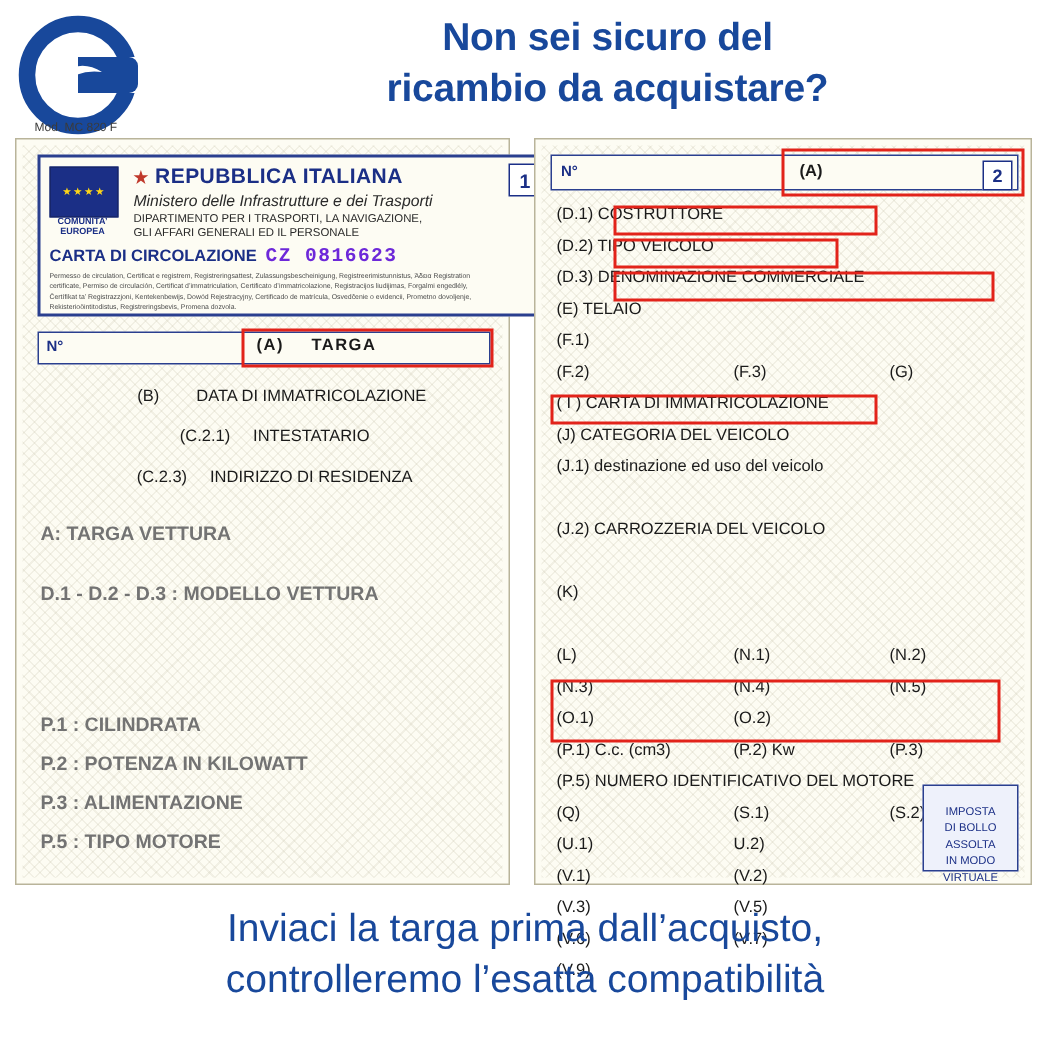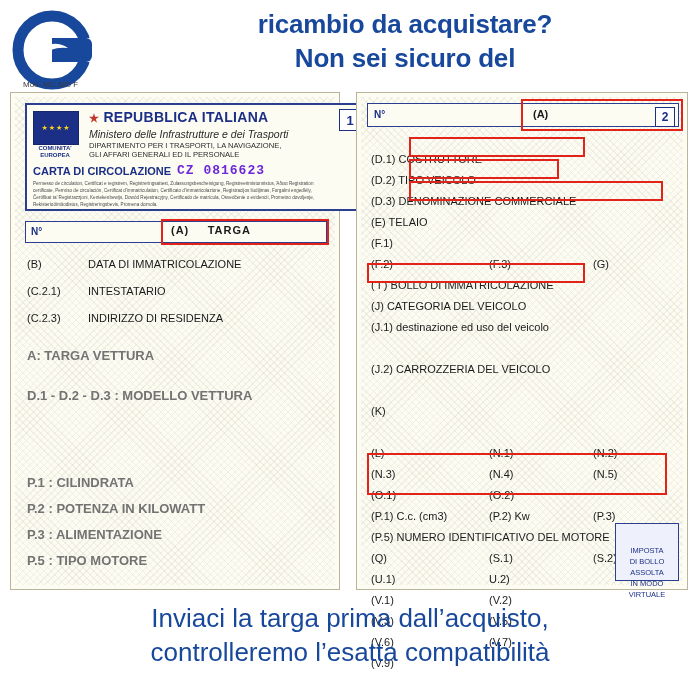--- a/index.html
+++ b/index.html
@@ -105,67 +105,67 @@
   .redbox{
     position:absolute;border:2px solid #e2231a;box-sizing:border-box;
   }
   #targa-red{left:150px;top:126px;width:168px;height:26px;}
   .targa-inner{
     position:absolute;left:160px;top:131px;font-size:11px;color:#1a1a1a;
   }
   .targa-inner b{letter-spacing:1px;}
   .fieldlist{
     position:absolute;left:16px;top:166px;width:300px;
-    font-size:11px;color:#1a1a1a;line-height:1;
+    font-size:11px;color:#1a1a1a;line-height:1;text-align:center;
   }
   .fieldlist .frow{height:27px;}
   .fieldlist .code{display:inline-block;min-width:58px;}
   .redtext{
     position:absolute;left:16px;width:310px;
     color:#737373;font-weight:bold;font-size:13px;
   }
   
   #r-nrow{
     position:absolute;left:10px;top:10px;width:312px;height:24px;
     border:1px solid #2a3f8f;box-sizing:border-box;background:#fdfcf3;
   }
   #r-nrow .nlab{position:absolute;left:6px;top:5px;font-size:10px;color:#1b2f86;font-weight:bold;}
   .r-corner{
     position:absolute;right:3px;top:3px;width:18px;height:18px;
     border:1px solid #1b2f86;color:#1b2f86;font-weight:bold;font-size:12px;
     display:flex;align-items:center;justify-content:center;background:#fff;
   }
   .rlist{
-    position:absolute;left:14px;top:44px;width:310px;font-size:11px;color:#1a1a1a;margin-top:16px;
+    position:absolute;left:14px;top:44px;width:310px;font-size:11px;color:#1a1a1a;
   }
   .rlist .rrow{position:relative;height:21px;}
   .rlist .c2{position:absolute;left:118px;}
   .rlist .c3{position:absolute;left:222px;}
   .bollo{
     position:absolute;right:8px;bottom:8px;width:64px;height:58px;
     border:1px solid #2a3f8f;background:#eef1fb;
-    font-size:7.5px;color:#1b2f86;text-align:center;padding-top:22px;
+    font-size:7.5px;color:#1b2f86;text-align:center;padding-top:12px;
     line-height:1.45;box-sizing:border-box;
   }
 </style>
 </head>
 <body>
 
 <div class="logo">
   <svg width="92" height="84" viewBox="0 0 92 84">
     <circle cx="44" cy="42" r="34" fill="none" stroke="#18489b" stroke-width="11"></circle>
     <rect x="44" y="30" width="40" height="24" fill="#ffffff"></rect>
     <path d="M44 30 h34 a6 6 0 0 1 6 6 v12 a6 6 0 0 1 -6 6 h-34 z" fill="#18489b"></path>
     <path d="M30 44 q14 -14 30 -4 q-16 -2 -26 8 z" fill="#ffffff"></path>
   </svg>
 </div>
 
 <div class="headline">
+  <div>Non sei sicuro del</div>
   <div>ricambio da acquistare?</div>
-  <div>Non sei sicuro del</div>
 </div>
 
 <div class="card" id="left-card">
   <div class="guilloche"></div>
   <div class="modlabel">Mod. MC 820 F</div>
 
   <div class="inner-box">
     <div class="eu-flag">
       <div class="eu-stars">★★★★</div>
     </div>
@@ -232,21 +232,21 @@
     <div class="rrow"><span>(D.1)  COSTRUTTORE</span></div>
     <div class="rrow"><span>(D.2)  TIPO VEICOLO</span></div>
     <div class="rrow"><span>(D.3)  DENOMINAZIONE COMMERCIALE</span></div>
     <div class="rrow"><span>(E)  TELAIO</span></div>
     <div class="rrow"><span>(F.1)</span></div>
     <div class="rrow">
       <span>(F.2)</span>
       <span class="c2">(F.3)</span>
       <span class="c3">(G)</span>
     </div>
-    <div class="rrow"><span>( I )  BOLLO DI IMMATRICOLAZIONE</span></div>
+    <div class="rrow"><span>( I )  CARTA DI IMMATRICOLAZIONE</span></div>
     <div class="rrow"><span>(J)  CATEGORIA DEL VEICOLO</span></div>
     <div class="rrow"><span>(J.1)  destinazione ed uso del veicolo</span></div>
     <div class="rrow"><span></span></div>
     <div class="rrow"><span>(J.2)  CARROZZERIA DEL VEICOLO</span></div>
     <div class="rrow"><span></span></div>
     <div class="rrow"><span>(K)</span></div>
     <div class="rrow"><span></span></div>
     <div class="rrow">
       <span>(L)</span>
       <span class="c2">(N.1)</span>

